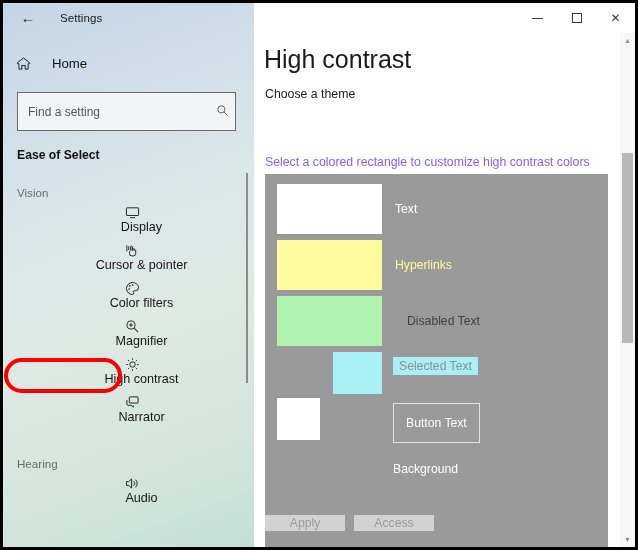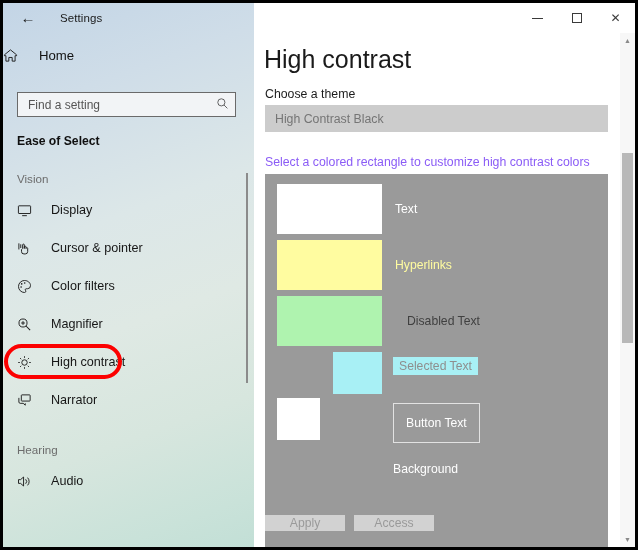--- a/index.html
+++ b/index.html
@@ -57,34 +57,35 @@
   }
   .sb-title {
     font-size: 11.5px;
     color: #1b1b1b;
     margin-left: 18px;
     letter-spacing: .1px;
   }
 
   .sb-home {
     display: flex;
-    align-items: flex-start;
+    align-items: center;
     height: 31px;
+    padding-left: 13px;
     margin-top: 16px;
   }
   .sb-home .ic { width: 24px; display:flex; align-items:center; justify-content:flex-start; }
   .sb-home .lb {
     font-size: 13.2px;
     color: #131313;
     margin-left: 12px;
   }
 
   .search-wrap {
     margin: 13px 18px 0 14px;
-    height: 25px;
+    height: 39px;
     background: #f2f4f6;
     border: 1px solid #6a6a6a;
     display: flex;
     align-items: center;
     padding: 0 6px 0 10px;
   }
   .search-wrap input {
     flex: 1;
     border: none;
     outline: none;
@@ -107,20 +108,21 @@
     font-size: 11.6px;
     color: #6c6c6c;
     margin-left: 14px;
   }
 
   .sb-item {
     display: flex;
     align-items: center;
     height: 38px;
     padding-left: 14px;
+    flex-direction: column;
   }
   .sb-item .ic {
     width: 22px;
     display: flex;
     align-items: center;
     justify-content: flex-start;
     color: #1d1d1d;
   }
   .sb-item .lb {
     font-size: 12.6px;
@@ -425,23 +427,20 @@
       <div class="tb-btn">
           <span class="max"></span>
         </div>
       <div class="tb-btn">✕</div>
     </div>
 
     <div class="page-title">High contrast</div>
 
     <div class="label-theme">Choose a theme</div>
 
-    <div class="combo">
-      <span>High Contrast Black</span>
-    </div>
 
     <div class="label-select">Select a colored rectangle to customize high contrast colors</div>
 
     <div class="preview">
 
       <div class="swatch" style="left:12px;top:10px;width:105px;height:50px;background:#ffffff"></div>
       <div class="p-label" style="left:130px;top:28px;color:#ffffff">Text</div>
 
       <div class="swatch" style="left:12px;top:66px;width:105px;height:50px;background:#fffca0"></div>
       <div class="p-label" style="left:130px;top:84px;color:#fffca0">Hyperlinks</div>

